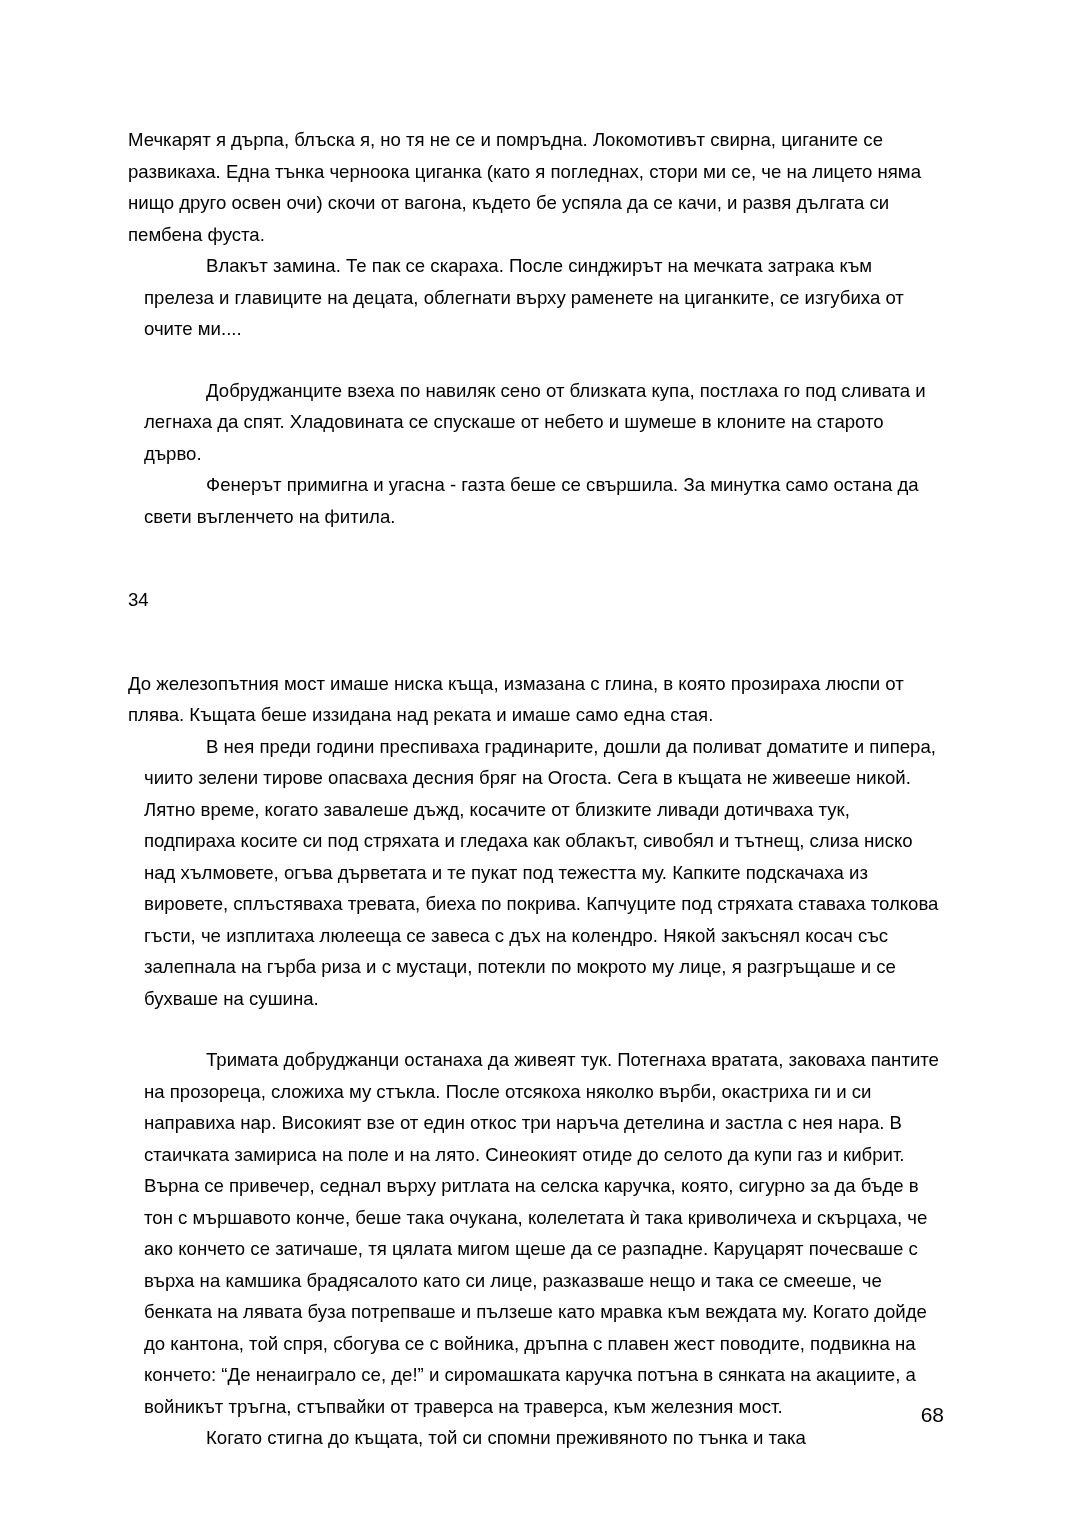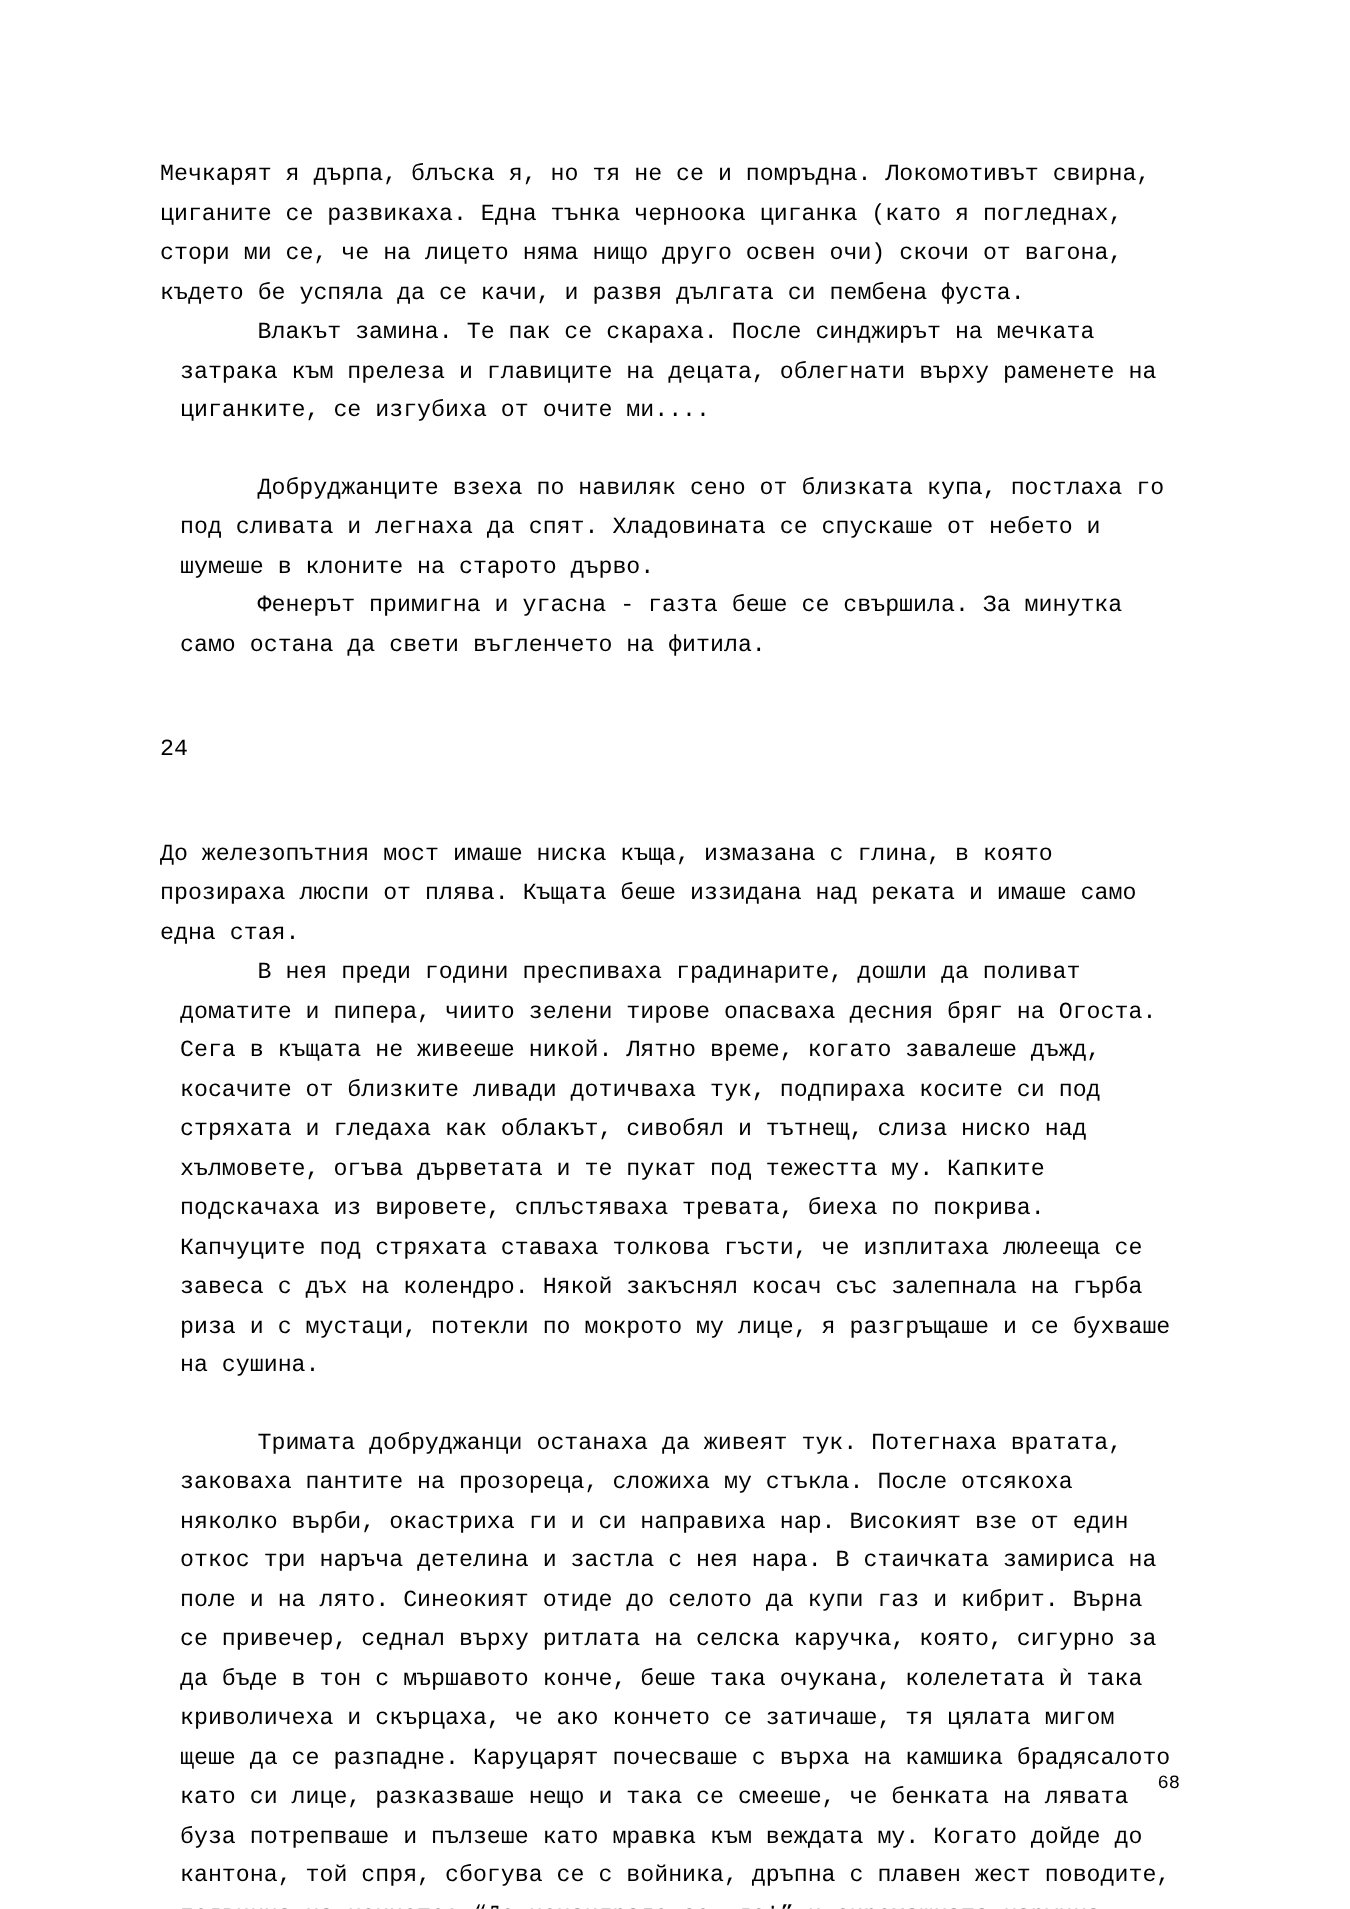--- a/index.html
+++ b/index.html
@@ -14,21 +14,20 @@
     color: #000000;
     position: relative;
     overflow: hidden;
   }
   .page {
     position: absolute;
     left: 0; top: 0;
     width: 1080px;
     height: 1527px;
     background: #ffffff;
-    font-family: Liberation Mono, monospace;
   }
   .content {
     position: absolute;
     left: 128px;
     top: 124px;
     width: 816px;
   }
   p {
     margin: 0;
     font-size: 18.6px;
@@ -44,22 +43,22 @@
   .gap-med { height: 30px; }
   .gap-large { height: 52px; }
   .section-number {
     margin: 0;
     font-size: 18.6px;
     line-height: 31.5px;
   }
   .page-number {
     position: absolute;
     right: 0;
-    bottom: 0;
-    font-size: 15px;
+    bottom: 12px;
+    font-size: 21px;
     line-height: 20px;
     text-align: center;
   }
   .footer {
     position: absolute;
     left: 128px;
     top: 1413px;
     width: 816px;
     height: 24px;
   }
@@ -73,21 +72,21 @@
     <p class="para">Мечкарят я дърпа, блъска я, но тя не се и помръдна. Локомотивът свирна, циганите се развикаха. Една тънка черноока циганка (като я погледнах, стори ми се, че на лицето няма нищо друго освен очи) скочи от вагона, където бе успяла да се качи, и развя дългата си пембена фуста.</p>
     <p class="para indent">Влакът замина. Те пак се скараха. После синджирът на мечката затрака към прелеза и главиците на децата, облегнати върху раменете на циганките, се изгубиха от очите ми....</p>
 
     <div class="gap-med"></div>
 
     <p class="para indent">Добруджанците взеха по навиляк сено от близката купа, постлаха го под сливата и легнаха да спят. Хладовината се спускаше от небето и шумеше в клоните на старото дърво.</p>
     <p class="para indent">Фенерът примигна и угасна - газта беше се свършила. За минутка само остана да свети въгленчето на фитила.</p>
 
     <div class="gap-large"></div>
 
-    <p class="section-number">24</p>
+    <p class="section-number">34</p>
 
     <div class="gap-large"></div>
 
     <p class="para">До железопътния мост имаше ниска къща, измазана с глина, в която прозираха люспи от плява. Къщата беше иззидана над реката и имаше само една стая.</p>
     <p class="para indent">В нея преди години преспиваха градинарите, дошли да поливат доматите и пипера, чиито зелени тирове опасваха десния бряг на Огоста. Сега в къщата не живееше никой. Лятно време, когато завалеше дъжд, косачите от близките ливади дотичваха тук, подпираха косите си под стряхата и гледаха как облакът, сивобял и тътнещ, слиза ниско над хълмовете, огъва дърветата и те пукат под тежестта му. Капките подскачаха из вировете, сплъстяваха тревата, биеха по покрива. Капчуците под стряхата ставаха толкова гъсти, че изплитаха люлееща се завеса с дъх на колендро. Някой закъснял косач със залепнала на гърба риза и с мустаци, потекли по мокрото му лице, я разгръщаше и се бухваше на сушина.</p>
 
     <div class="gap-med"></div>
 
     <p class="para indent">Тримата добруджанци останаха да живеят тук. Потегнаха вратата, заковаха пантите на прозореца, сложиха му стъкла. После отсякоха няколко върби, окастриха ги и си направиха нар. Високият взе от един откос три наръча детелина и застла с нея нара. В стаичката замириса на поле и на лято. Синеокият отиде до селото да купи газ и кибрит. Върна се привечер, седнал върху ритлата на селска каручка, която, сигурно за да бъде в тон с мършавото конче, беше така очукана, колелетата ѝ така криволичеха и скърцаха, че ако кончето се затичаше, тя цялата мигом щеше да се разпадне. Каруцарят почесваше с върха на камшика брадясалото като си лице, разказваше нещо и така се смееше, че бенката на лявата буза потрепваше и пълзеше като мравка към веждата му. Когато дойде до кантона, той спря, сбогува се с войника, дръпна с плавен жест поводите, подвикна на кончето: “Де ненаиграло се, де!” и сиромашката каручка потъна в сянката на акациите, а войникът тръгна, стъпвайки от траверса на траверса, към железния мост.</p>
     <p class="para indent">Когато стигна до къщата, той си спомни преживяното по тънка и така</p>

